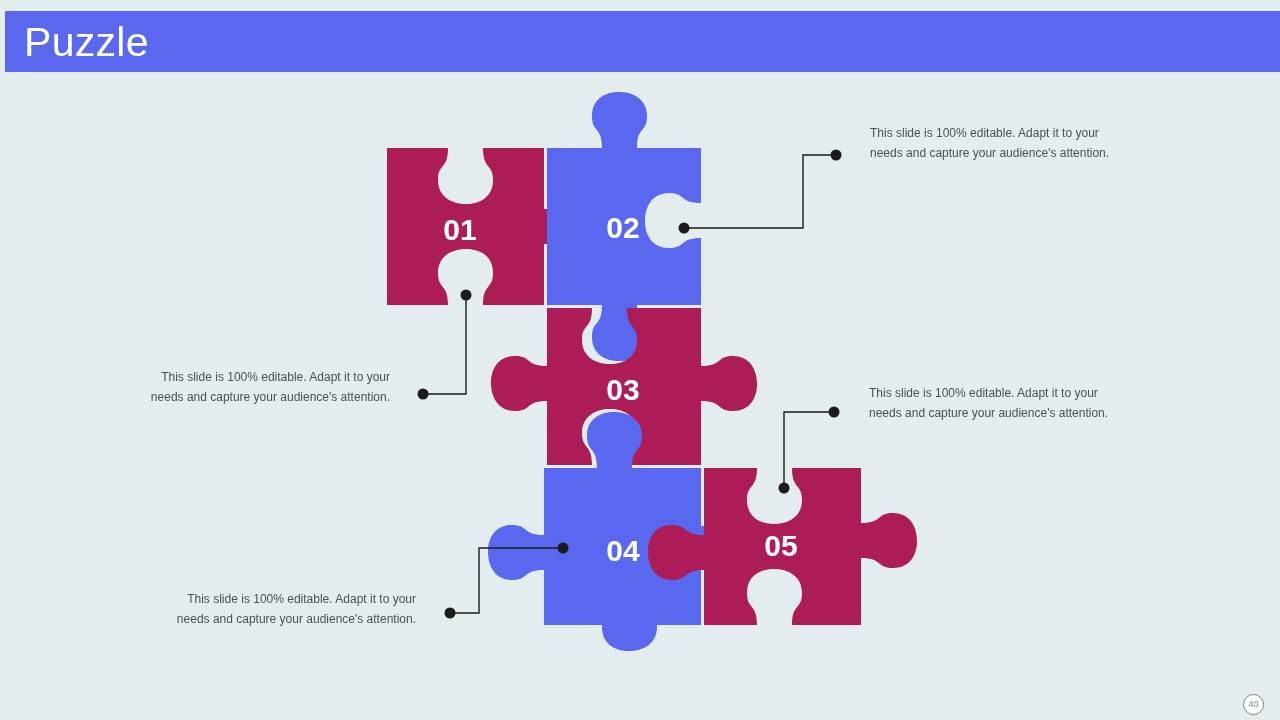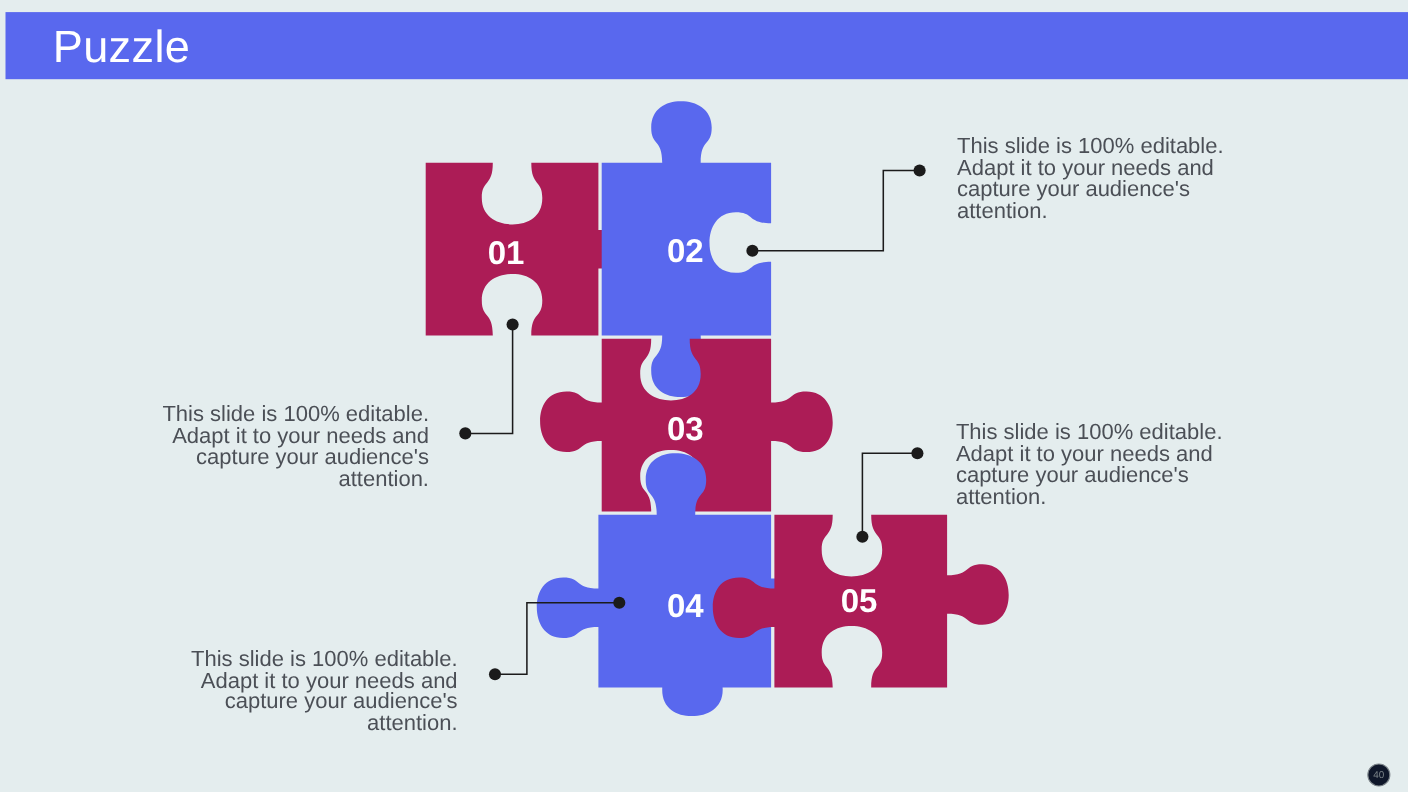--- a/index.html
+++ b/index.html
@@ -61,21 +61,21 @@
     font-size: 30px;
     font-weight: bold;
     fill: #ffffff;
     text-anchor: middle;
     dominant-baseline: middle;
   }
 
   
   .desc-text {
     position: absolute;
-    font-size: 20px;
+    font-size: 12px;
     line-height: 19.5px;
     color: #4b4f56;
     width: 258px;
   }
   .desc-left { text-align: right; }
   .desc-right { text-align: left; }
 
   #desc-02 { left: 870px; top: 124px; }
   #desc-01 { left: 132px; top: 368px; }
   #desc-05 { left: 869px; top: 384px; }
@@ -87,30 +87,30 @@
     left: 1243px;
     top: 694px;
     width: 19px;
     height: 19px;
     border: 1px solid #7c8489;
     border-radius: 50%;
     color: #7c8489;
     font-size: 9px;
     line-height: 19px;
     text-align: center;
-    background: #0f172a;
+    background: #ffffff;
   }
 </style>
 </head>
 <body style="background: rgb(228, 237, 238);">
 
 <div id="slide" style="background: rgb(228, 237, 238);">
 
   <div id="header-band" style="background: rgb(89, 104, 238);"></div>
-  <div id="page-title" style="color: rgb(255, 255, 255); margin-left: 24px;">Puzzle</div>
+  <div id="page-title" style="color: rgb(255, 255, 255);">Puzzle</div>
 
   <div id="puzzle-board">
     <svg id="puzzle-svg" width="1280" height="720" viewBox="0 0 1280 720" xmlns="http://www.w3.org/2000/svg">
 
       <path fill="#AC1C56" stroke="none" d="M387,148
            L448,148
            C448,170 438,163 438,180
            C438,197 452,204 466,204
            C480,204 493,197 493,180
            C493,163 483,170 483,148

